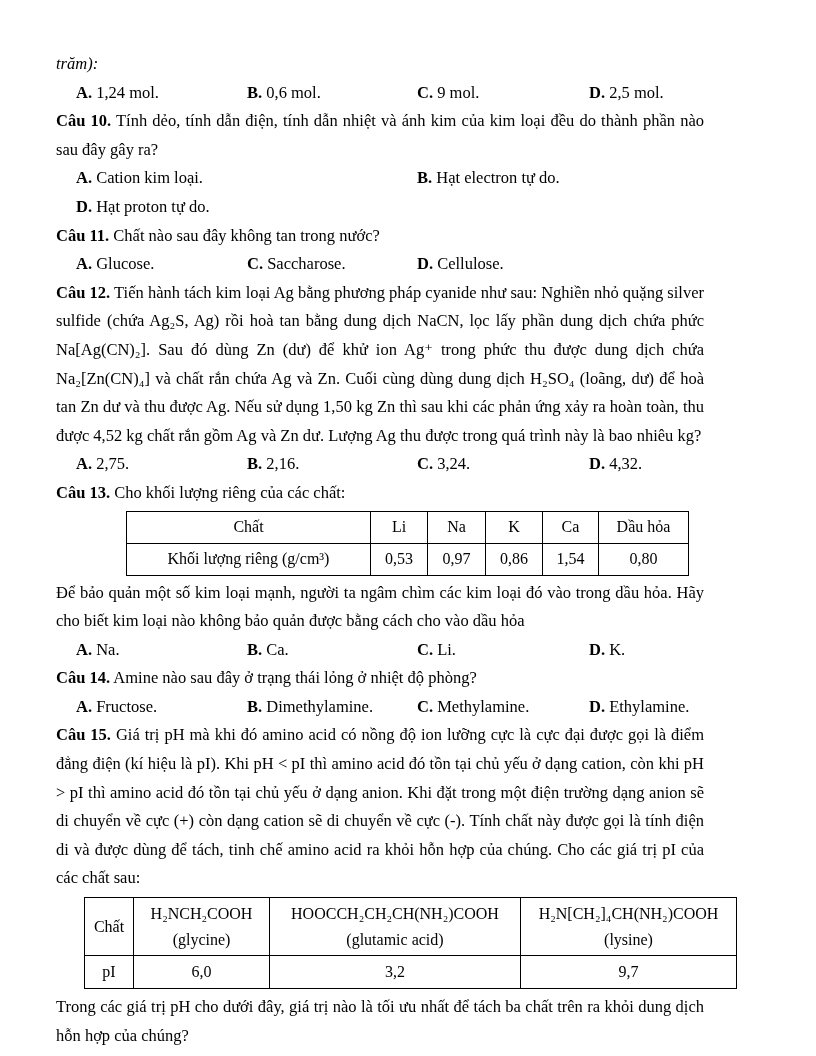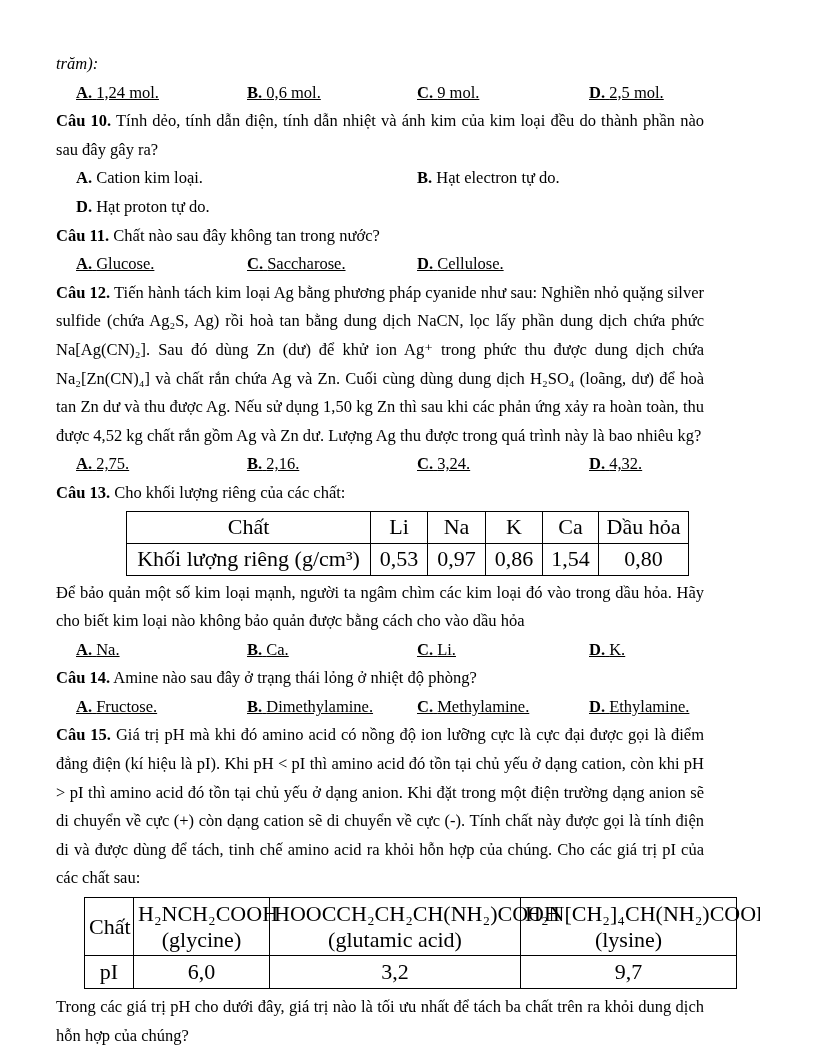--- a/index.html
+++ b/index.html
@@ -8,25 +8,25 @@
     padding:50px 56px 0 56px;
     background:#ffffff;color:#000000;
     font-family:"Liberation Serif","DejaVu Serif",serif;
     font-size:16.5px;line-height:28.6px;
     overflow:hidden;
   }
   p{margin:0;text-align:justify;}
   p.short{text-align:left;}
   .italic{font-style:italic;}
   b.ql{font-weight:bold;}
-  .optrow{display:grid;grid-template-columns:171px 170px 172px auto;padding-left:20px;text-decoration:underline;}
+  .optrow{display:grid;grid-template-columns:171px 170px 172px auto;padding-left:20px;}
   .optrow2{display:grid;grid-template-columns:341px auto;padding-left:20px;}
   .opt{white-space:nowrap;}
   table{border-collapse:collapse;table-layout:fixed;text-align:center;
-        font-size:22px;color:#000;}
+        font-size:16px;color:#000;}
   td{border:1.5px solid #000;padding:0 4px;vertical-align:middle;}
   .t1{margin:3px 0 3px 70px;width:562px;}
   .t1 td{height:31px;}
   .t2{margin:4px 0 4px 28px;width:652px;}
   .t2 .hrow td{height:57px;line-height:26px;}
   .t2 .vrow td{height:32px;}
 </style>
 </head>
 <body>
 

